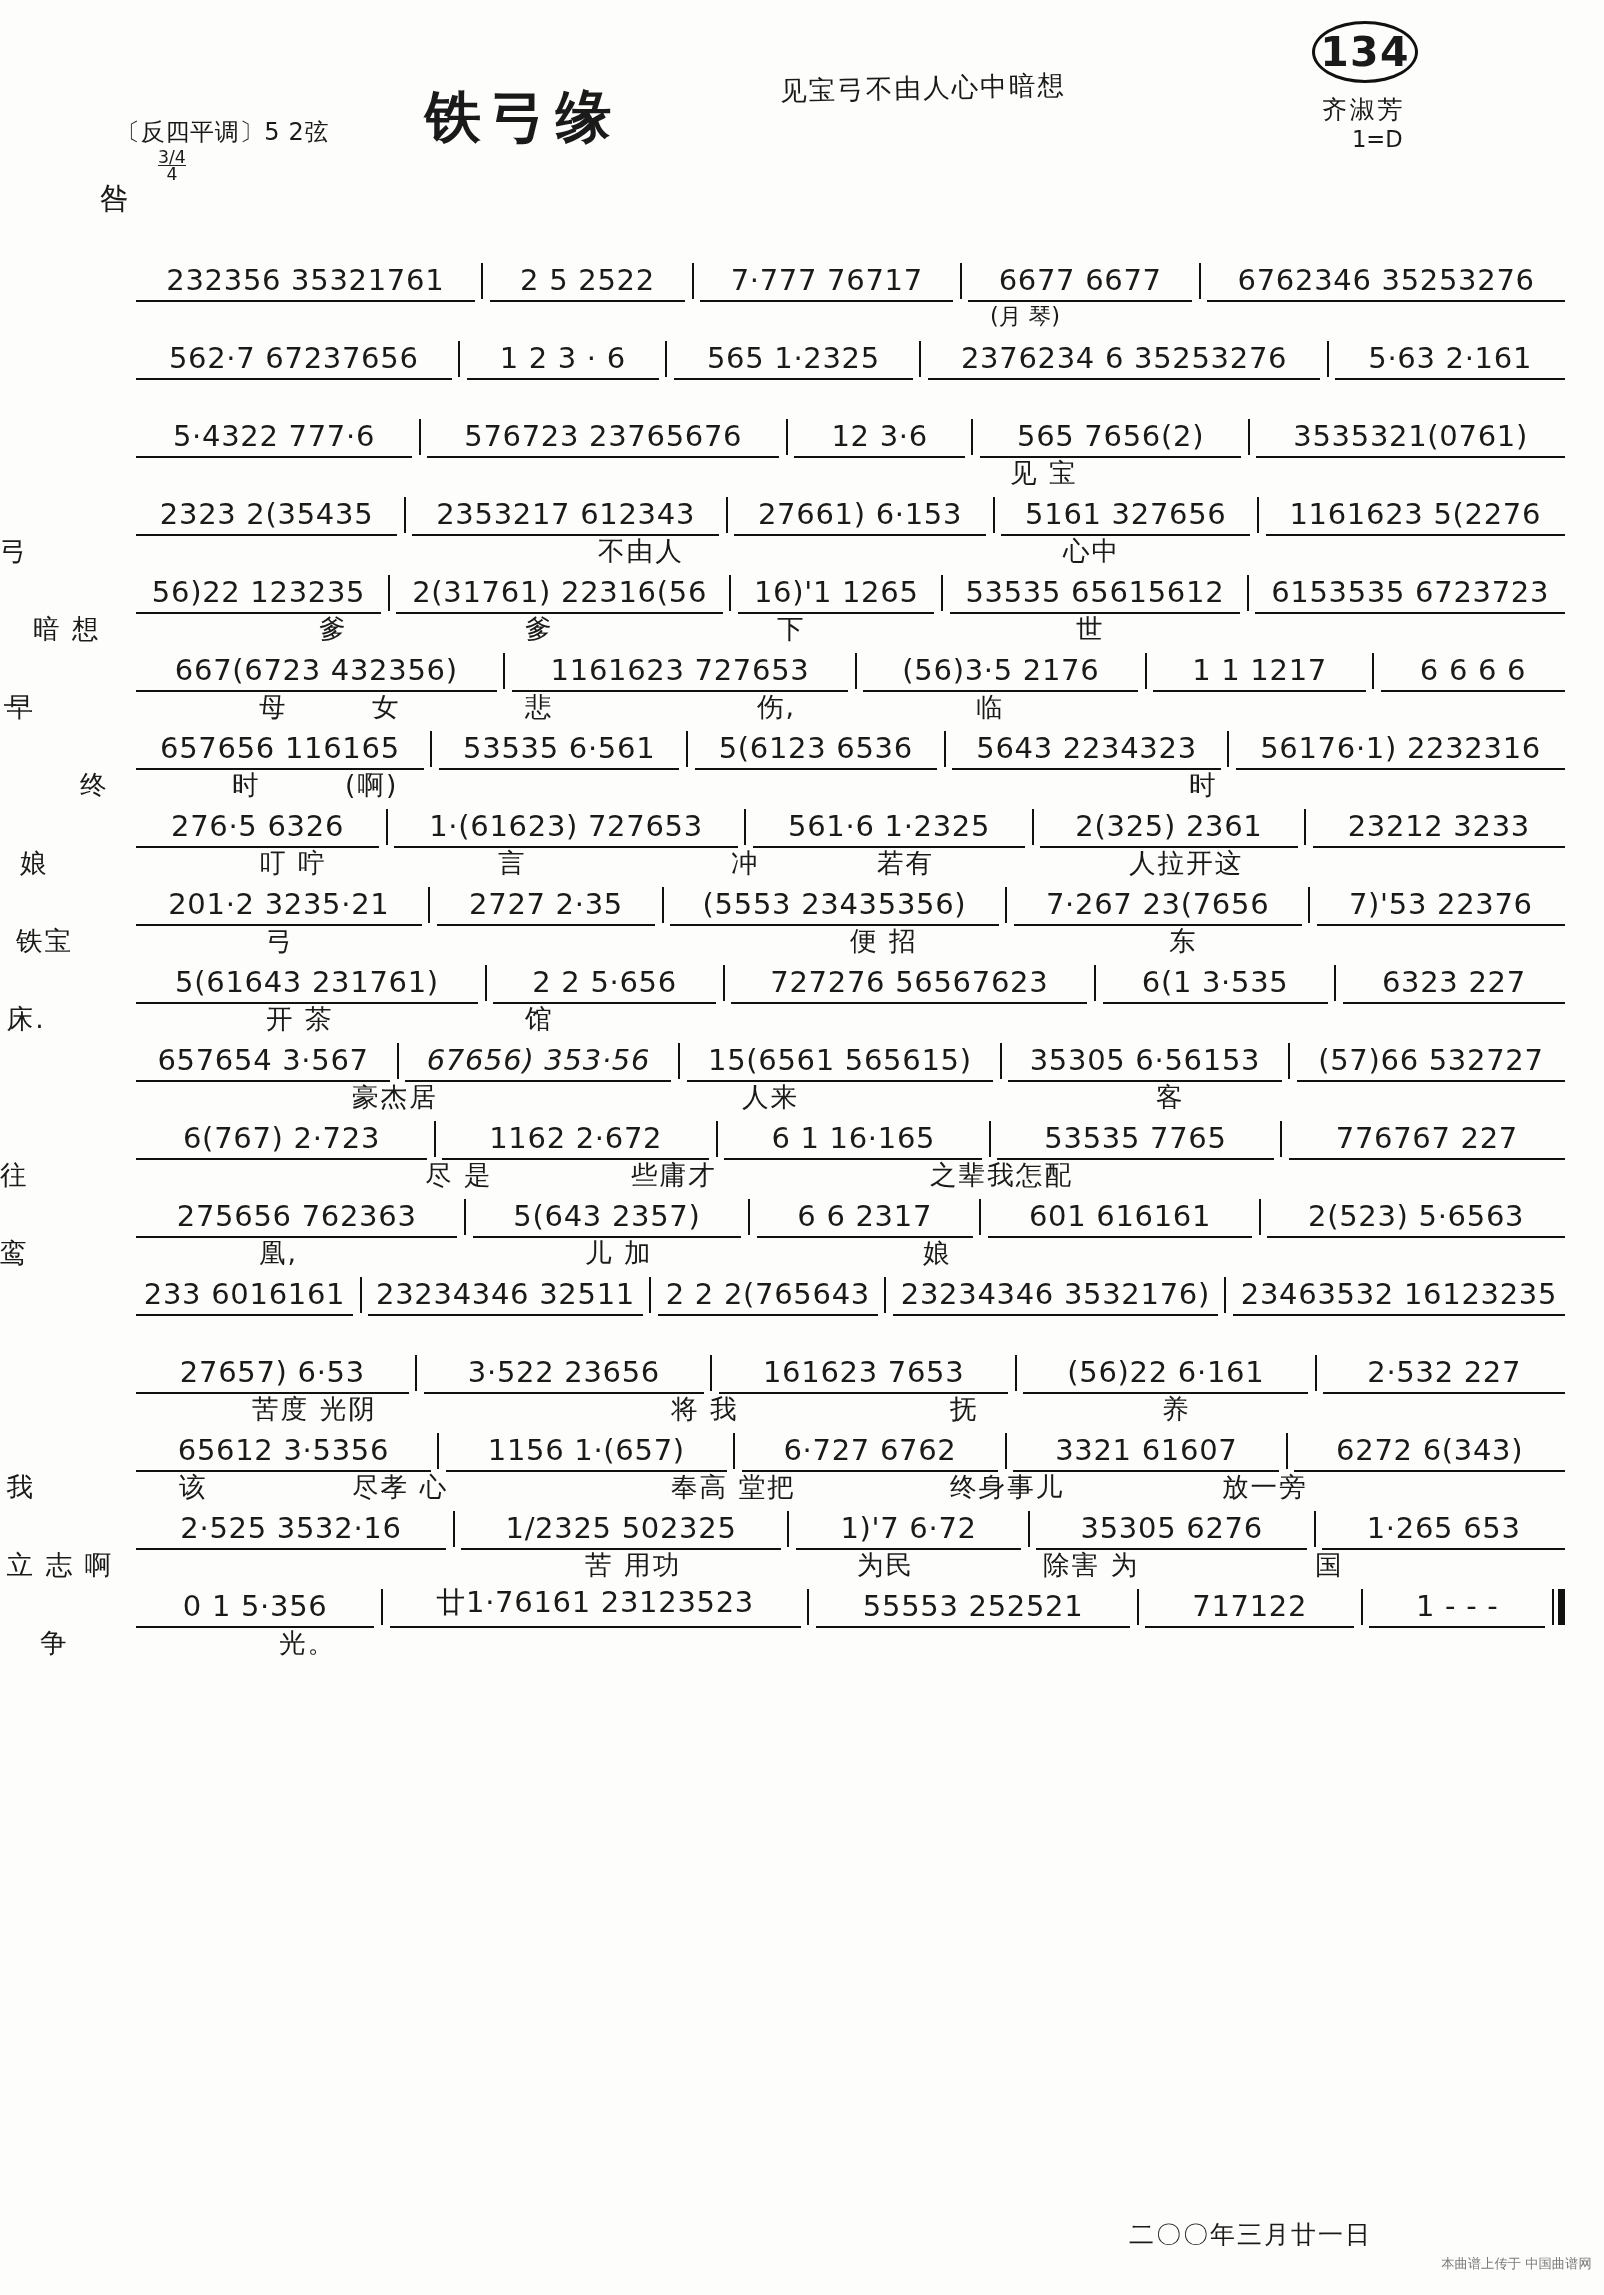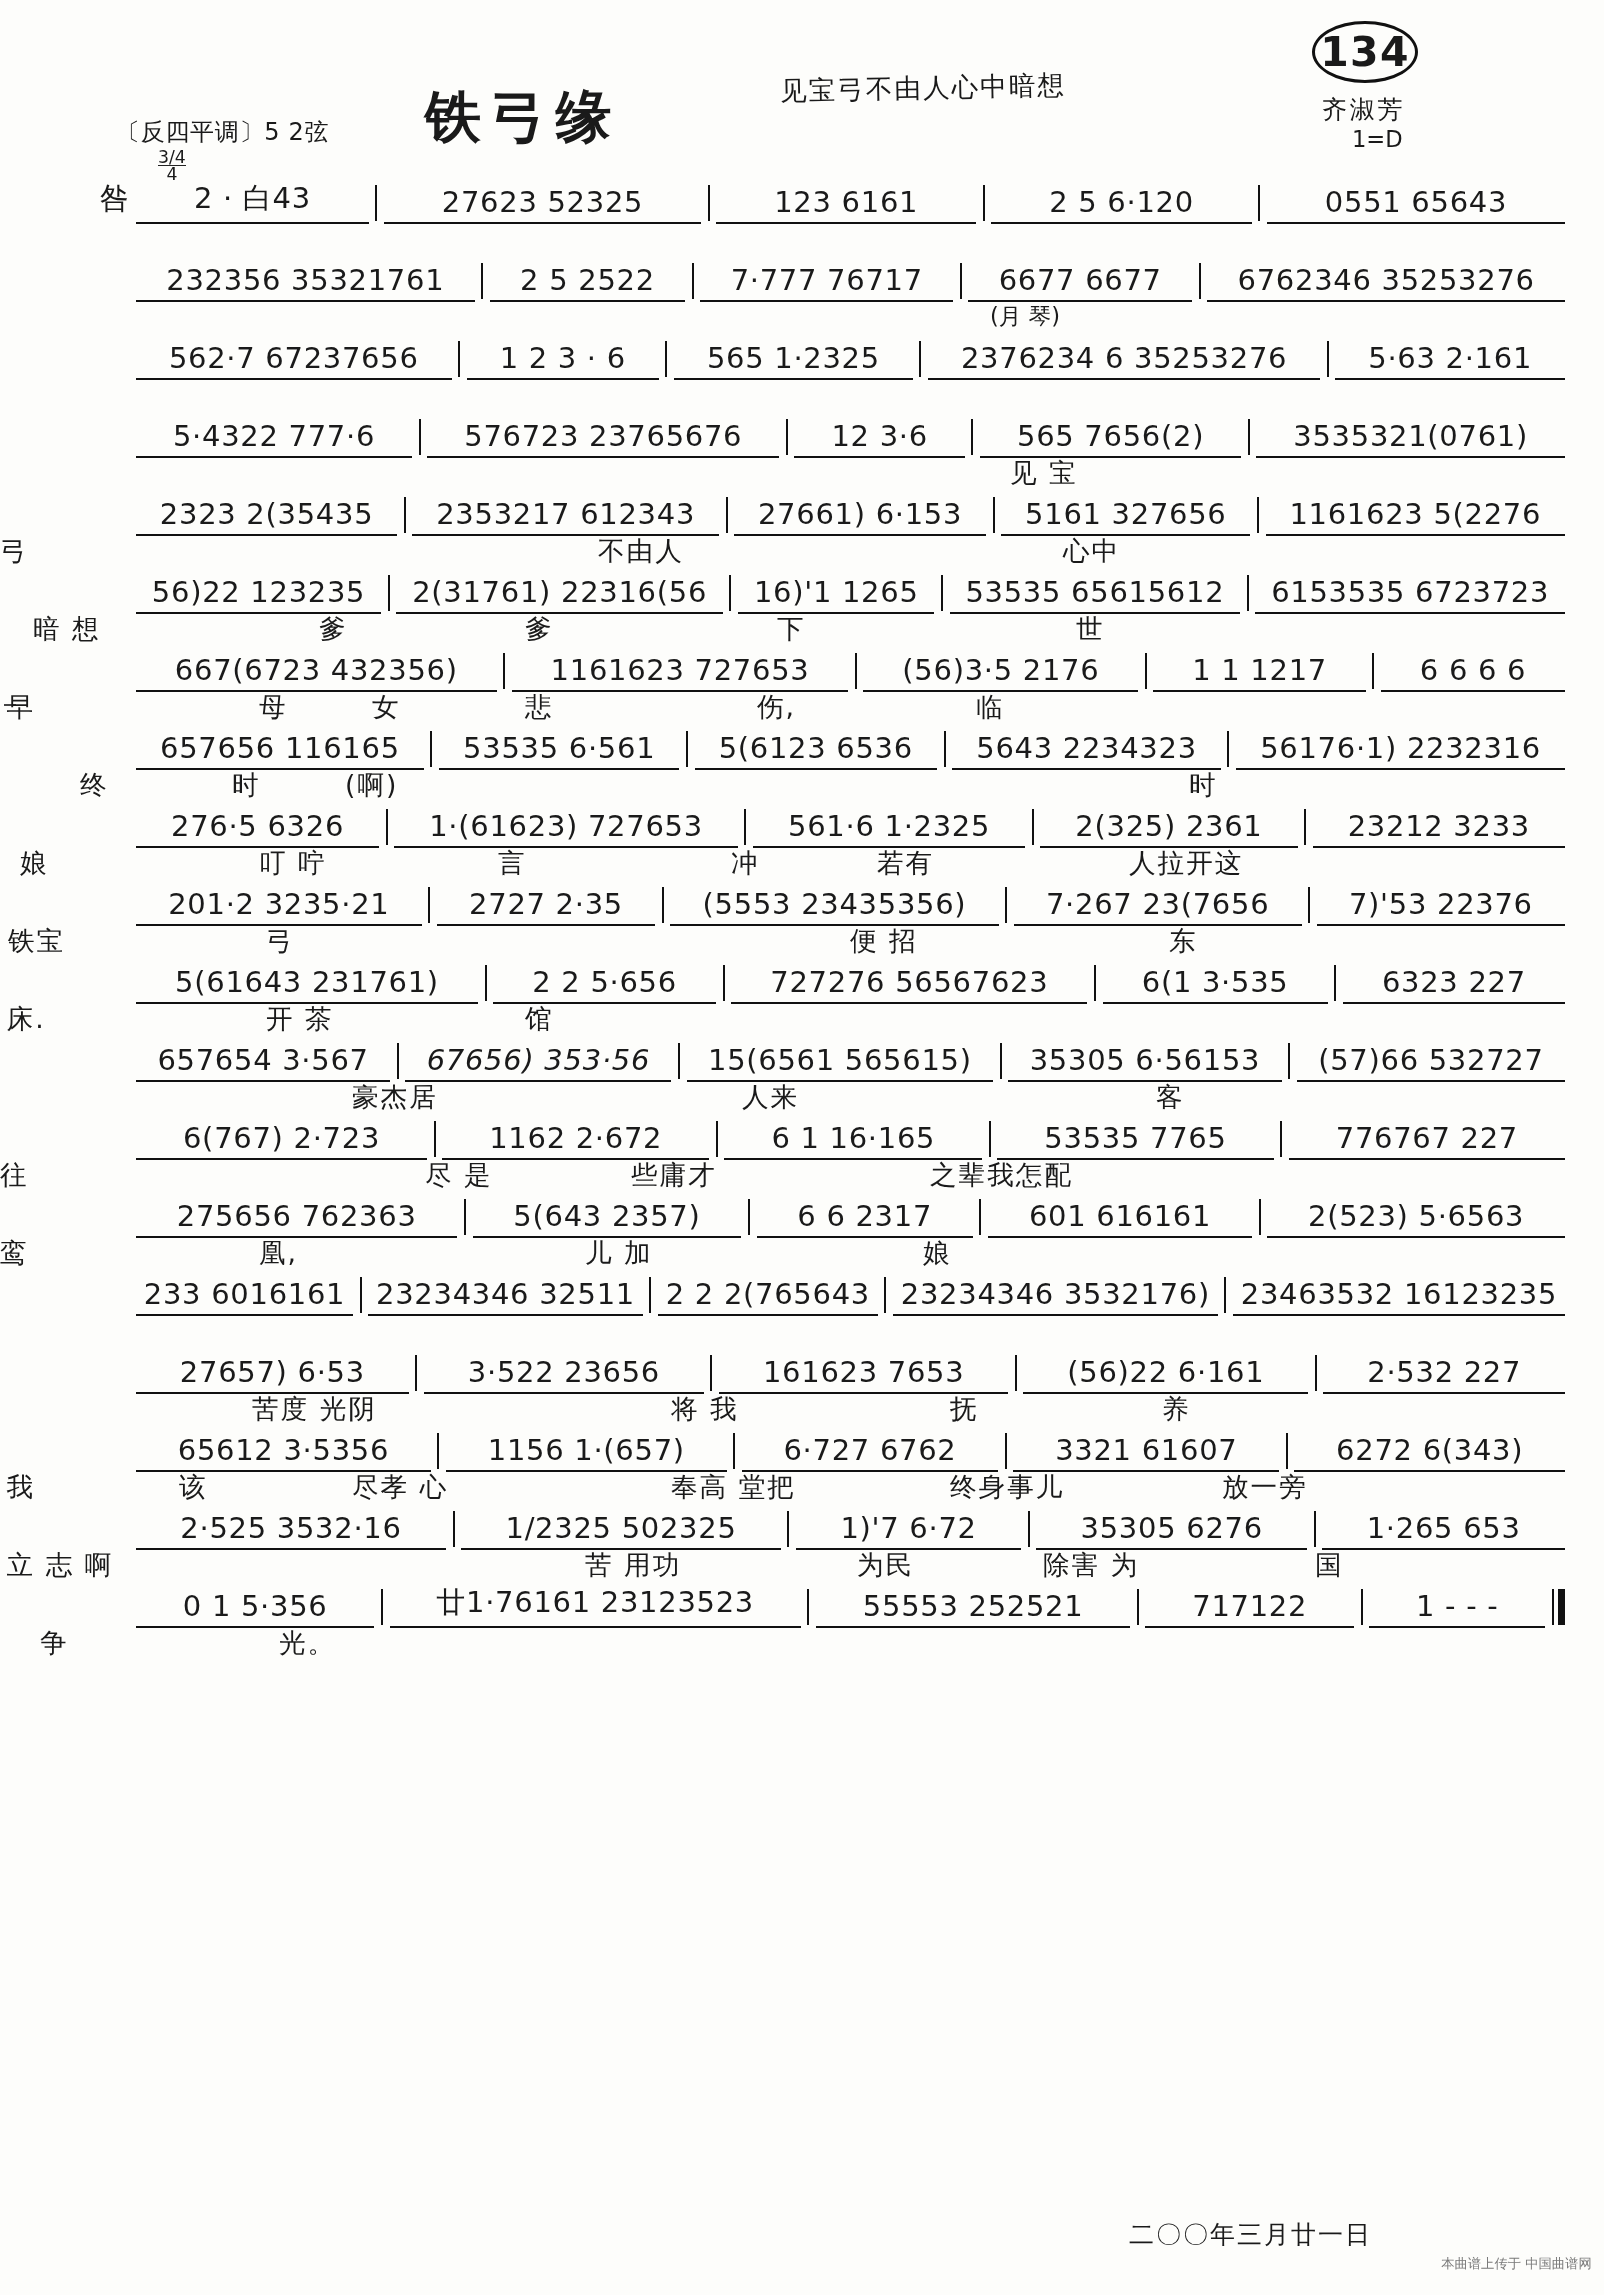--- a/index.html
+++ b/index.html
@@ -220,31 +220,20 @@
   <div class="key-sig">1=D</div>
   <div class="mode-mark">〔反四平调〕5 2弦</div>
   <div class="meter-mark">
     <span class="num">3/4</span>
     <span class="den">4</span>
   </div>
 
   <div class="systems" id="systems">
       <div class="system">
         <div class="pickup-label" style="top: 2.7px;">咎</div>
-        <div class="row">
-          <div class="cell beam" style="flex: 1 1 auto; justify-content: center;">2 · 白43</div>
-          <div class="bar"></div>
-          <div class="cell beam" style="flex: 1 1 auto; justify-content: center;">27623 52325</div>
-          <div class="bar"></div>
-          <div class="cell beam" style="flex: 1 1 auto; justify-content: center;">123 6161</div>
-          <div class="bar"></div>
-          <div class="cell beam" style="flex: 1 1 auto; justify-content: center;">2 5 6·120</div>
-          <div class="bar"></div>
-          <div class="cell beam" style="flex: 1 1 auto; justify-content: center;">0551 65643</div>
-        </div>
         <div class="lyricrow"></div>
       </div>
       <div class="system">
         <div class="row">
           <div class="cell beam" style="flex: 1 1 auto; justify-content: center;">232356 35321761</div>
           <div class="bar"></div>
           <div class="cell beam" style="flex: 1 1 auto; justify-content: center;">2 5 2522</div>
           <div class="bar"></div>
           <div class="cell beam" style="flex: 1 1 auto; justify-content: center;">7·777 76717</div>
           <div class="bar"></div>
@@ -391,21 +380,21 @@
           <div class="bar"></div>
           <div class="cell beam" style="flex: 1 1 auto; justify-content: center;">2727 2·35</div>
           <div class="bar"></div>
           <div class="cell beam" style="flex: 1 1 auto; justify-content: center;">(5553 23435356)</div>
           <div class="bar"></div>
           <div class="cell beam" style="flex: 1 1 auto; justify-content: center;">7·267 23(7656</div>
           <div class="bar"></div>
           <div class="cell beam" style="flex: 1 1 auto; justify-content: center;">7)'53 22376</div>
         </div>
         <div class="lyricrow">
-          <div class="lyric" style="left: 8px;">铁宝</div>
+          <div class="lyric" style="left: 16px;">铁宝</div>
           <div class="lyric" style="left: 266px;">弓</div>
           <div class="lyric" style="left: 850px;">便 招</div>
           <div class="lyric" style="left: 1169px;">东</div>
         </div>
       </div>
       <div class="system">
         <div class="row">
           <div class="cell beam" style="flex: 1 1 auto; justify-content: center;">5(61643 231761)</div>
           <div class="bar"></div>
           <div class="cell beam" style="flex: 1 1 auto; justify-content: center;">2 2 5·656</div>

